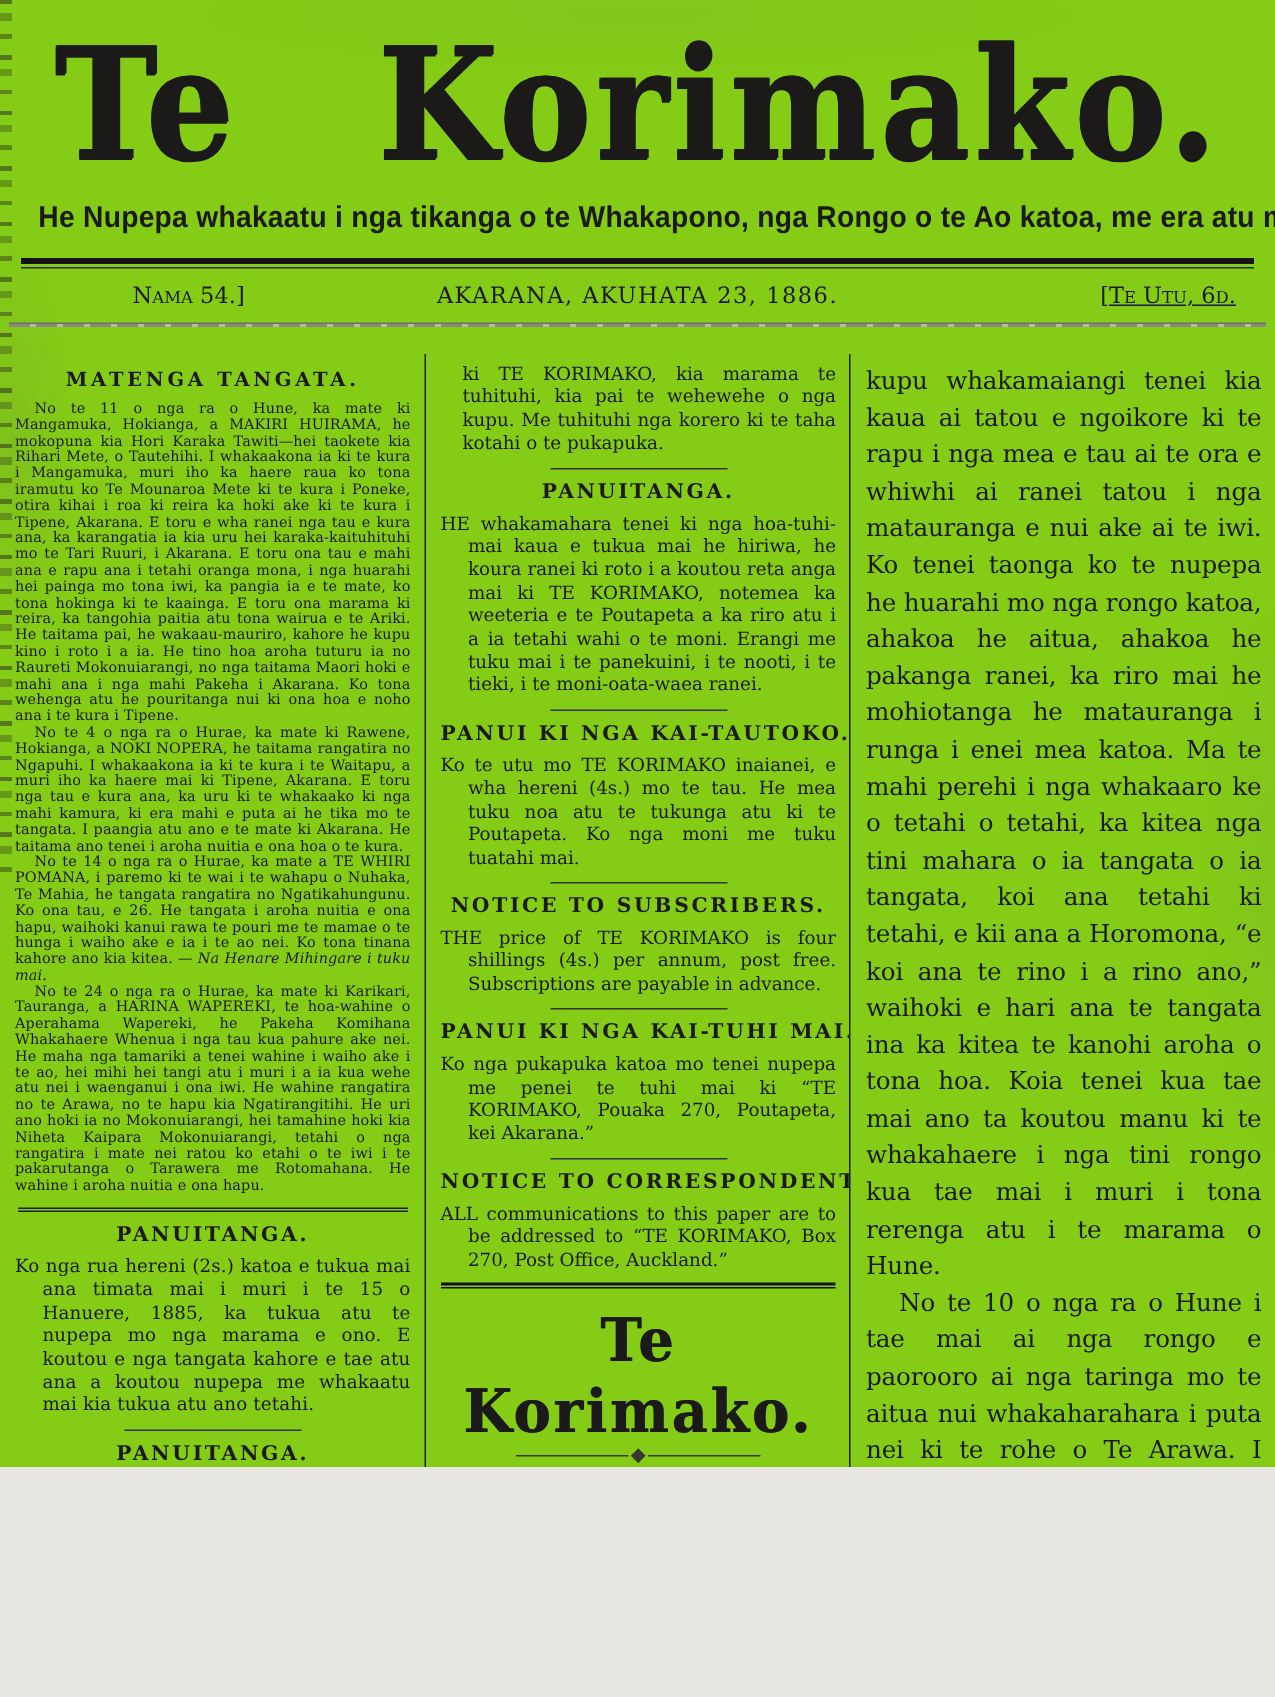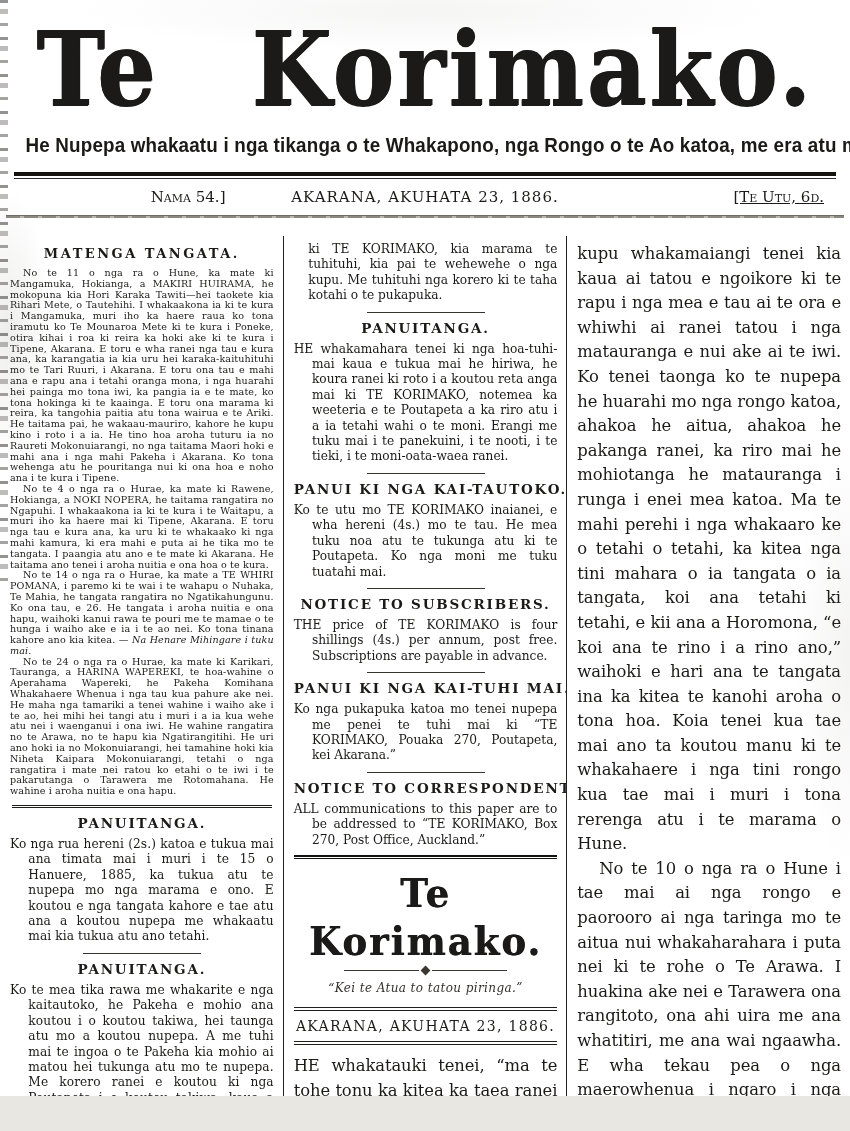--- a/index.html
+++ b/index.html
@@ -1,21 +1,21 @@
 <!DOCTYPE html>
 <html><head>
 <meta charset="utf-8">
 <style>
   * { box-sizing: border-box; margin: 0; padding: 0; }
   html, body { width: 850px; height: 1131px; }
   body { background: #e9e7e1; }
   .page {
     position: relative;
-    width: 850px; height: 1096px;
-    background: #ffffff;
+    width: 850px; height: 978px;
+    background: #84cc16;
     overflow: hidden;
     color: #1b1a18;
     font-family: "DejaVu Serif", serif;
   }
   
   .page::before {
     content: "";
     position: absolute; inset: 0;
     background:
       radial-gradient(ellipse 60px 200px at 1% 30%, rgba(90,88,80,.10), transparent 70%),
@@ -59,21 +59,21 @@
     letter-spacing: 0.2px;
   }
   .masthead-rule { margin: 15px 14px 0 14px; }
   .masthead-rule .thick { height: 4px; background: #141310; }
   .masthead-rule .thin  { height: 1px; background: #2a2925; margin-top: 2px; }
   .issue-line {
     display: flex; align-items: baseline;
     padding: 9px 26px 0 26px;
     font-size: 15px;
   }
-  .issue-line .left  { flex: 1; text-align: right;  font-variant: small-caps; }
+  .issue-line .left  { flex: 1; text-align: center;  font-variant: small-caps; }
   .issue-line .mid   { flex: 2; text-align: center; letter-spacing: 1px; }
   .issue-line .right { flex: 1; text-align: right; font-variant: small-caps; text-decoration: underline; }
   .issue-rule {
     margin: 9px 6px 0 6px; height: 3px;
     background: repeating-linear-gradient(90deg, #8b8880 0 14px, #b9b6ac 14px 18px);
     border-top: 1px solid #706d64;
   }
 
   
   .columns { display: flex; height: 895px; }

